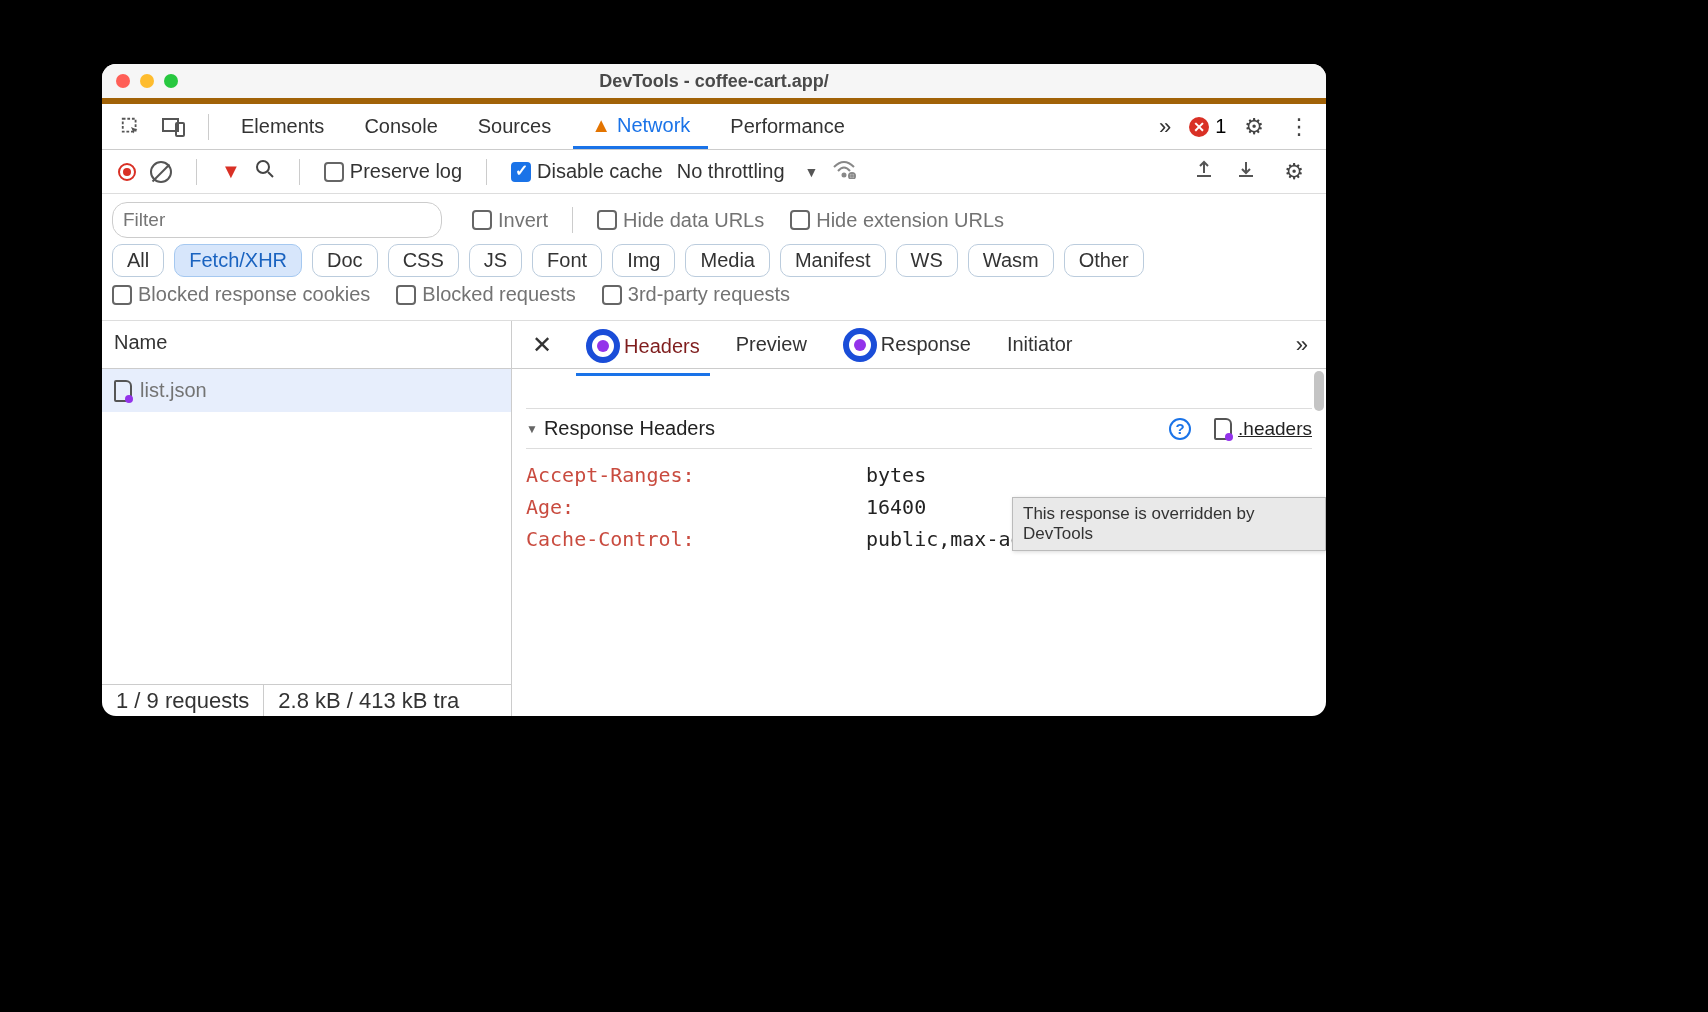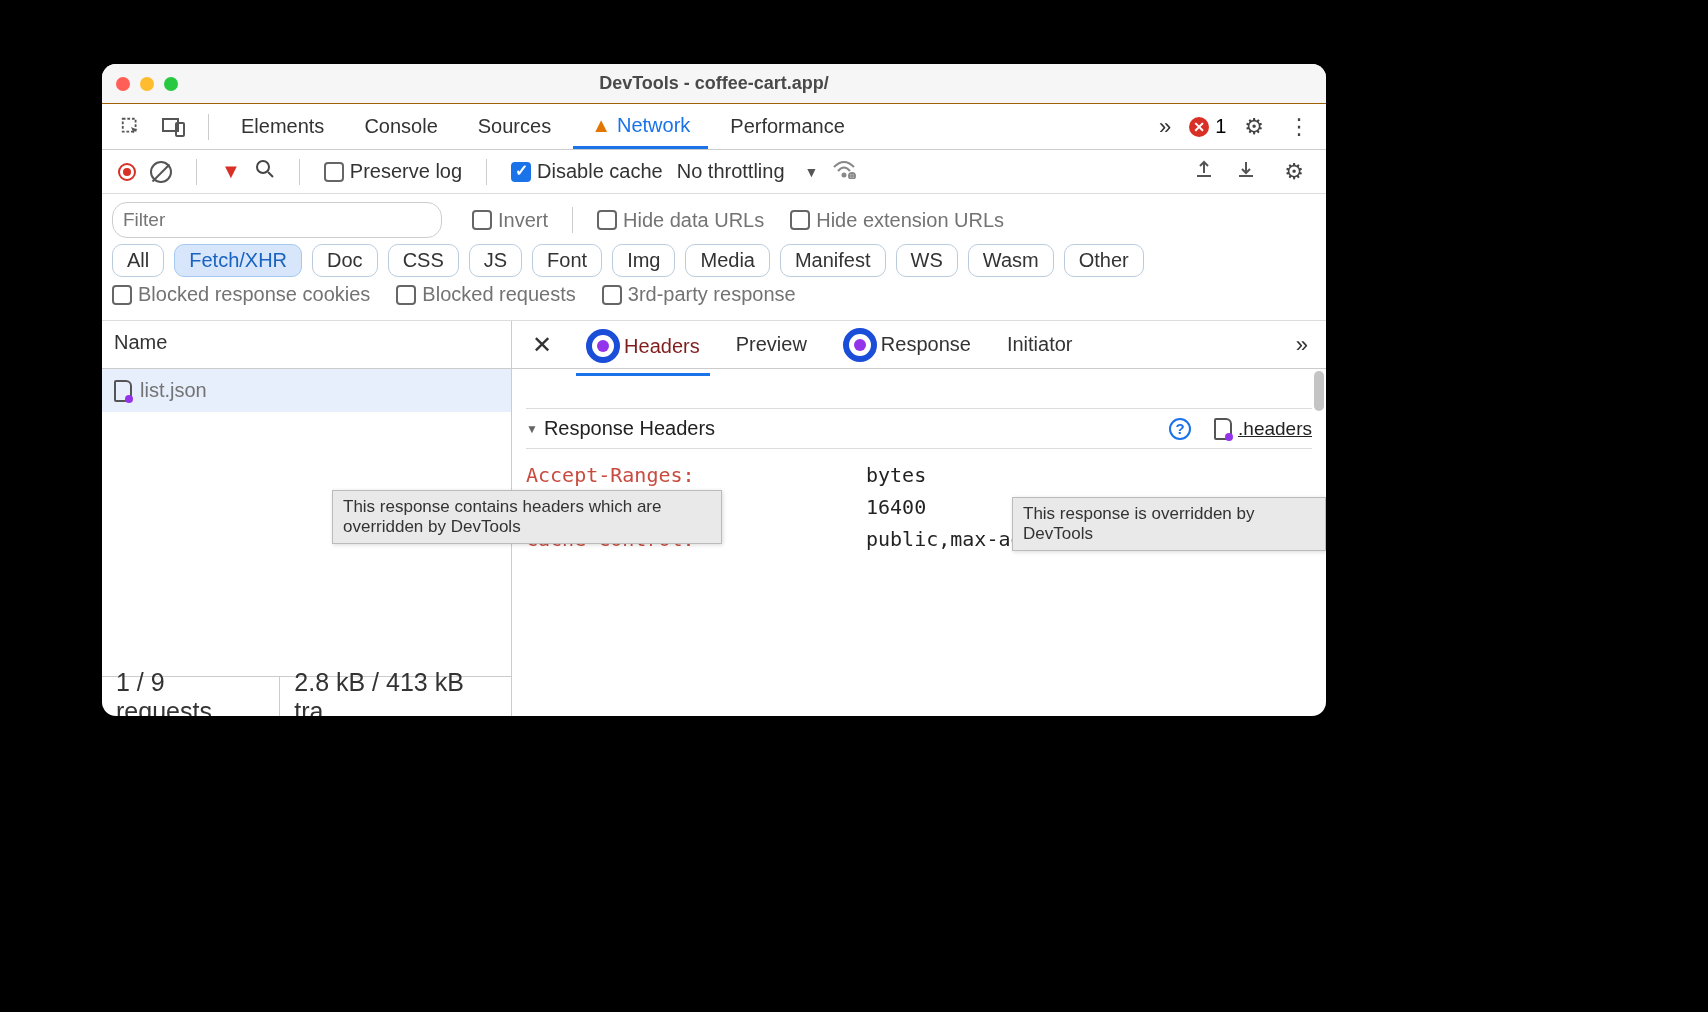--- a/index.html
+++ b/index.html
@@ -22,21 +22,21 @@
   overflow: hidden;
   display: flex;
   flex-direction: column;
 }
 .titlebar {
   height: 40px;
   display: flex;
   align-items: center;
   padding: 0 14px;
   background: #f6f6f6;
-  border-bottom: 1px solid #a16207;
+  border-bottom: 6px solid #a16207;
   position: relative;
 }
 .traffic { display: flex; gap: 10px; }
 .dot { width: 14px; height: 14px; border-radius: 50%; }
 .dot.red { background: #ff5f57; }
 .dot.yellow { background: #febc2e; }
 .dot.green { background: #28c840; }
 .title {
   position: absolute;
   left: 0; right: 0;
@@ -158,22 +158,22 @@
   padding: 10px 12px; font-size: 20px; color: #737373; display: flex; align-items: center; gap: 8px;
   background: #e7eefc; cursor: pointer;
 }
 .file-icon { width: 18px; height: 22px; border: 2px solid #555; border-radius: 2px 6px 2px 2px; position: relative; }
 .file-icon::after {
   content: ""; position: absolute; bottom: -3px; right: -3px;
   width: 8px; height: 8px; background: #9333ea; border-radius: 50%;
 }
 .sidebar-spacer { flex: 1; }
 .status-bar {
-  height: 40px; border-top: 1px solid #ccc; display: flex; align-items: center;
-  font-size: 25px; color: #333;
+  height: 32px; border-top: 1px solid #ccc; display: flex; align-items: center;
+  font-size: 22px; color: #333;
 }
 .status-bar .cell { padding: 0 14px; border-right: 1px solid #ccc; height: 100%; display: flex; align-items: center; }
 
 .detail {
   flex: 1; display: flex; flex-direction: column; overflow: hidden; position: relative;
 }
 .detail-tabs {
   height: 48px; border-bottom: 1px solid #ccc; display: flex; align-items: center; padding: 0 12px; gap: 16px;
 }
 .close-x { font-size: 24px; font-weight: 400; color: #333; padding: 0 8px; cursor: pointer; }
@@ -347,21 +347,21 @@
       <label class="chk-label">
         <span class="checkbox"></span>
         <span>Blocked response cookies</span>
       </label>
       <label class="chk-label" style="margin-left:16px;">
         <span class="checkbox"></span>
         <span>Blocked requests</span>
       </label>
       <label class="chk-label" style="margin-left:16px;">
         <span class="checkbox"></span>
-        <span>3rd-party response</span>
+        <span>3rd-party requests</span>
       </label>
     </div>
   </div>
 
   <div class="main">
     <div class="sidebar">
       <div class="sidebar-header">Name</div>
       <div class="request-item">
         <span class="file-icon"></span>
         <span>list.json</span>
@@ -411,16 +411,15 @@
         </div>
         <div class="kv-row">
           <div class="kv-key">Cache-Control:</div>
           <div class="kv-val">public,max-age=0,must-revalidate</div>
         </div>
         <div class="scrollthumb"></div>
       </div>
     </div>
   </div>
 
-  <div class="tooltip t1">This response contains headers which are overridden by DevTools</div>
   <div class="tooltip t2">This response is overridden by DevTools</div>
 
 </div>
 
 </body></html>

